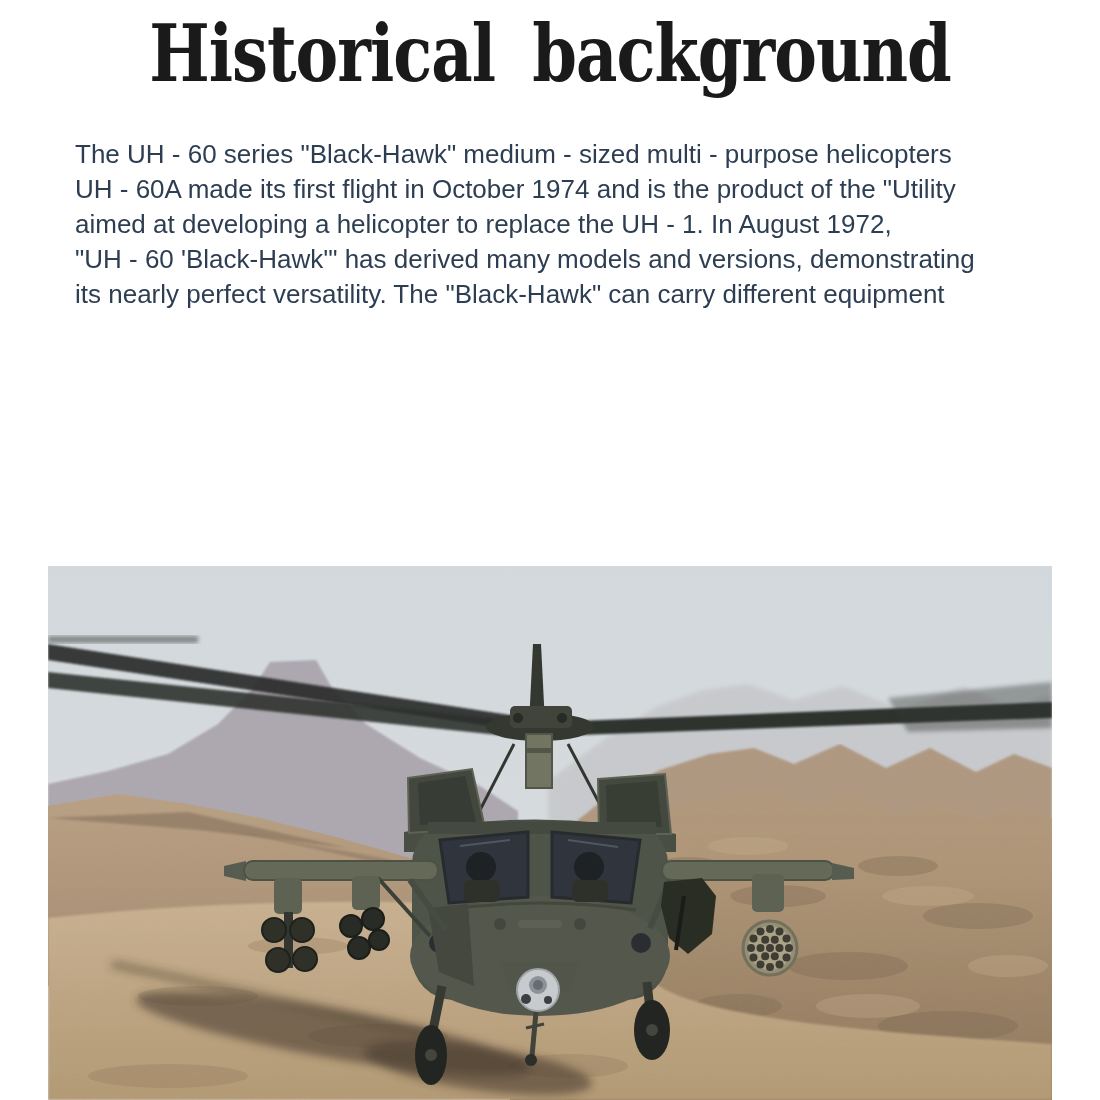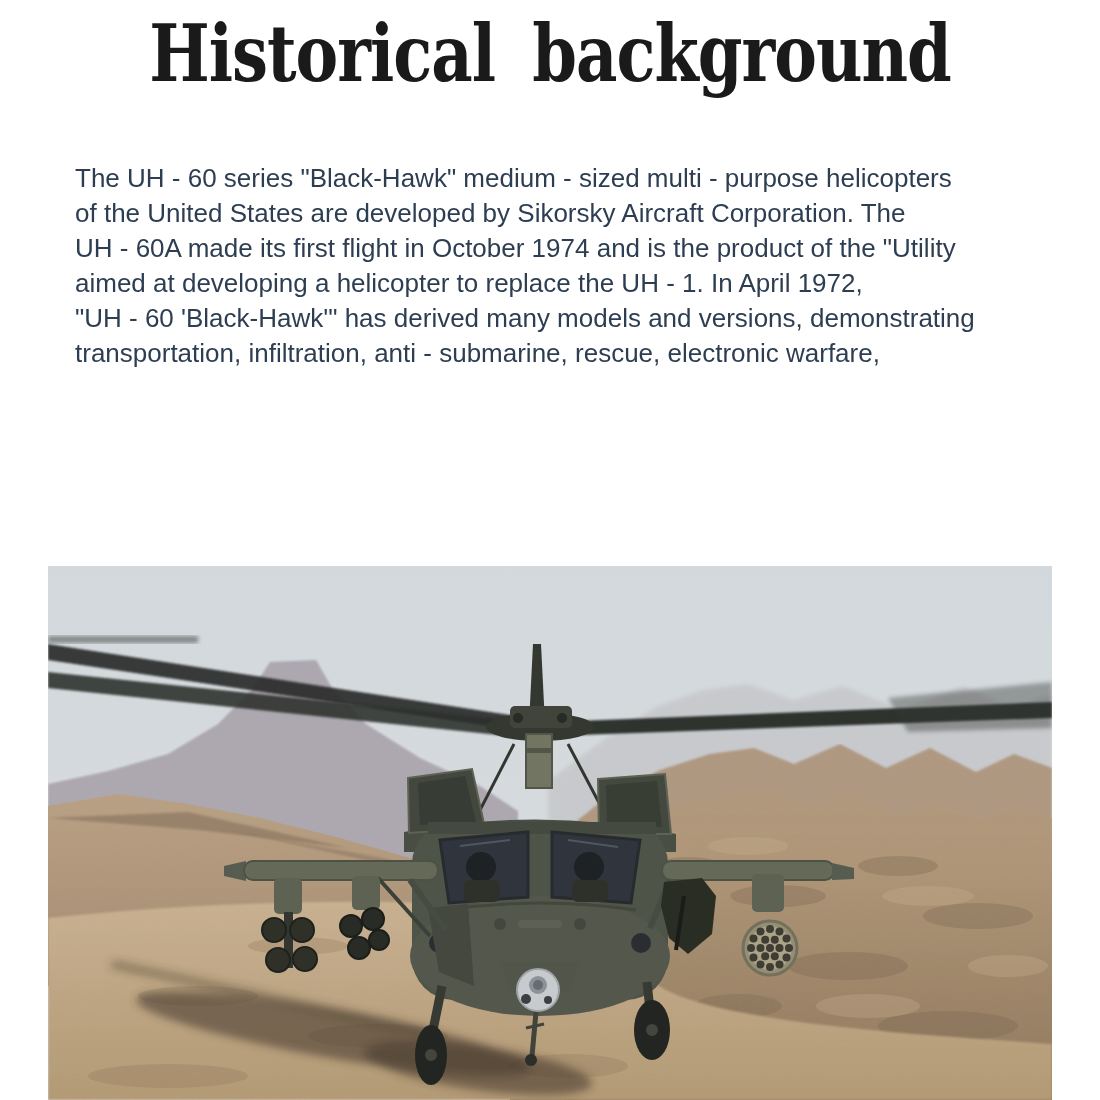--- a/index.html
+++ b/index.html
@@ -9,41 +9,39 @@
     position:absolute;top:18px;left:0;width:1100px;margin:0;
     text-align:center;color:#1a1a1a;
     font-family:"DejaVu Serif","Liberation Serif",serif;
     font-weight:700;font-size:64px;letter-spacing:-1px;word-spacing:16px;
     transform:scaleY(1.22);transform-origin:50% 60%;
   }
   .article{
     position:absolute;left:75px;top:137px;width:965px;
     color:#2e3e52;font-size:26px;line-height:35px;
     font-family:"Liberation Sans",sans-serif;
-    margin-top:24px;
   }
   .article .line{white-space:nowrap;}
   .photo{
     position:absolute;left:48px;top:566px;width:1004px;height:534px;
     margin:0;overflow:hidden;
   }
   .photo svg{display:block;}
 </style>
 </head>
 <body>
 
 <h1 class="page-title"><span>Historical background</span></h1>
 
 <section class="article">
   <div class="line">The UH - 60 series "Black-Hawk" medium - sized multi - purpose helicopters</div>
-  <div class="line">of the United States are developed by Sikorsky Aircraft Corporation. The</div>
   <div class="line">UH - 60A made its first flight in October 1974 and is the product of the "Utility</div>
-  <div class="line">aimed at developing a helicopter to replace the UH - 1. In April 1972,</div>
+  <div class="line">aimed at developing a helicopter to replace the UH - 1. In August 1972,</div>
   <div class="line">"UH - 60 'Black-Hawk'" has derived many models and versions, demonstrating</div>
-  <div class="line">transportation, infiltration, anti - submarine, rescue, electronic warfare,</div>
+  <div class="line">its nearly perfect versatility. The "Black-Hawk" can carry different equipment</div>
 </section>
 
 <figure class="photo">
 <svg width="1004" height="534" viewBox="0 0 1004 534" xmlns="http://www.w3.org/2000/svg">
   <defs>
     <linearGradient id="sky" x1="0" y1="0" x2="0" y2="1">
       <stop offset="0" stop-color="#d1d7db"></stop>
           <stop offset="0.7" stop-color="#d7dcdf"></stop>
       <stop offset="1" stop-color="#dcdfe1"></stop>
     </linearGradient>

